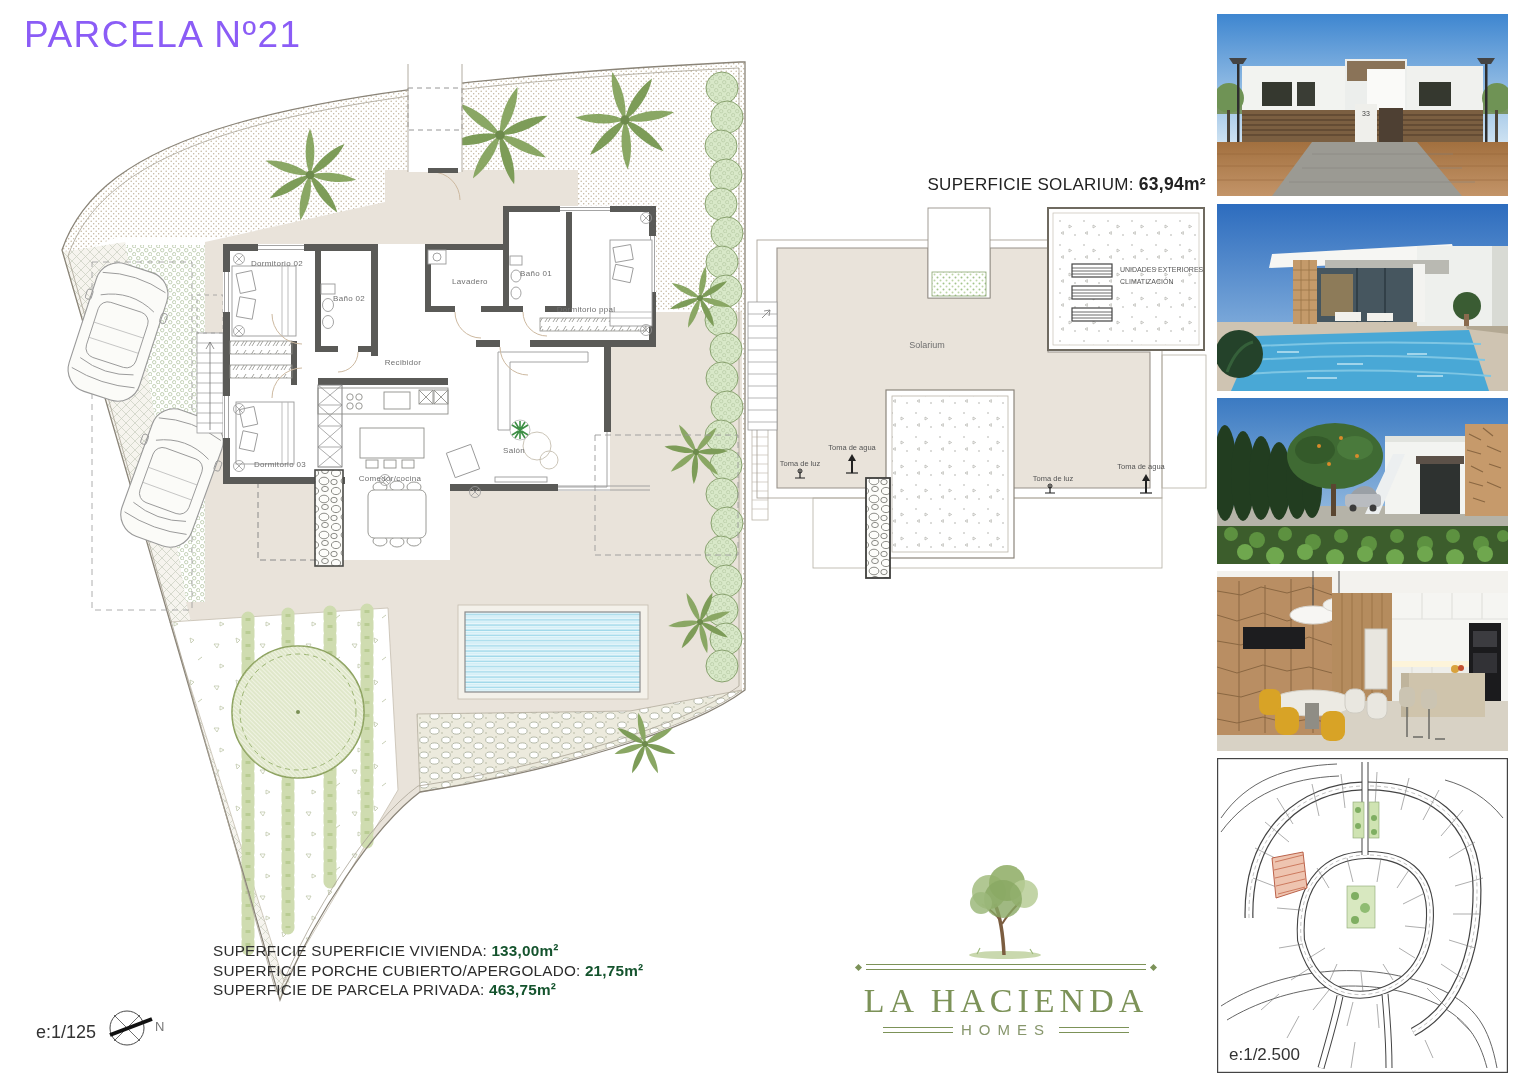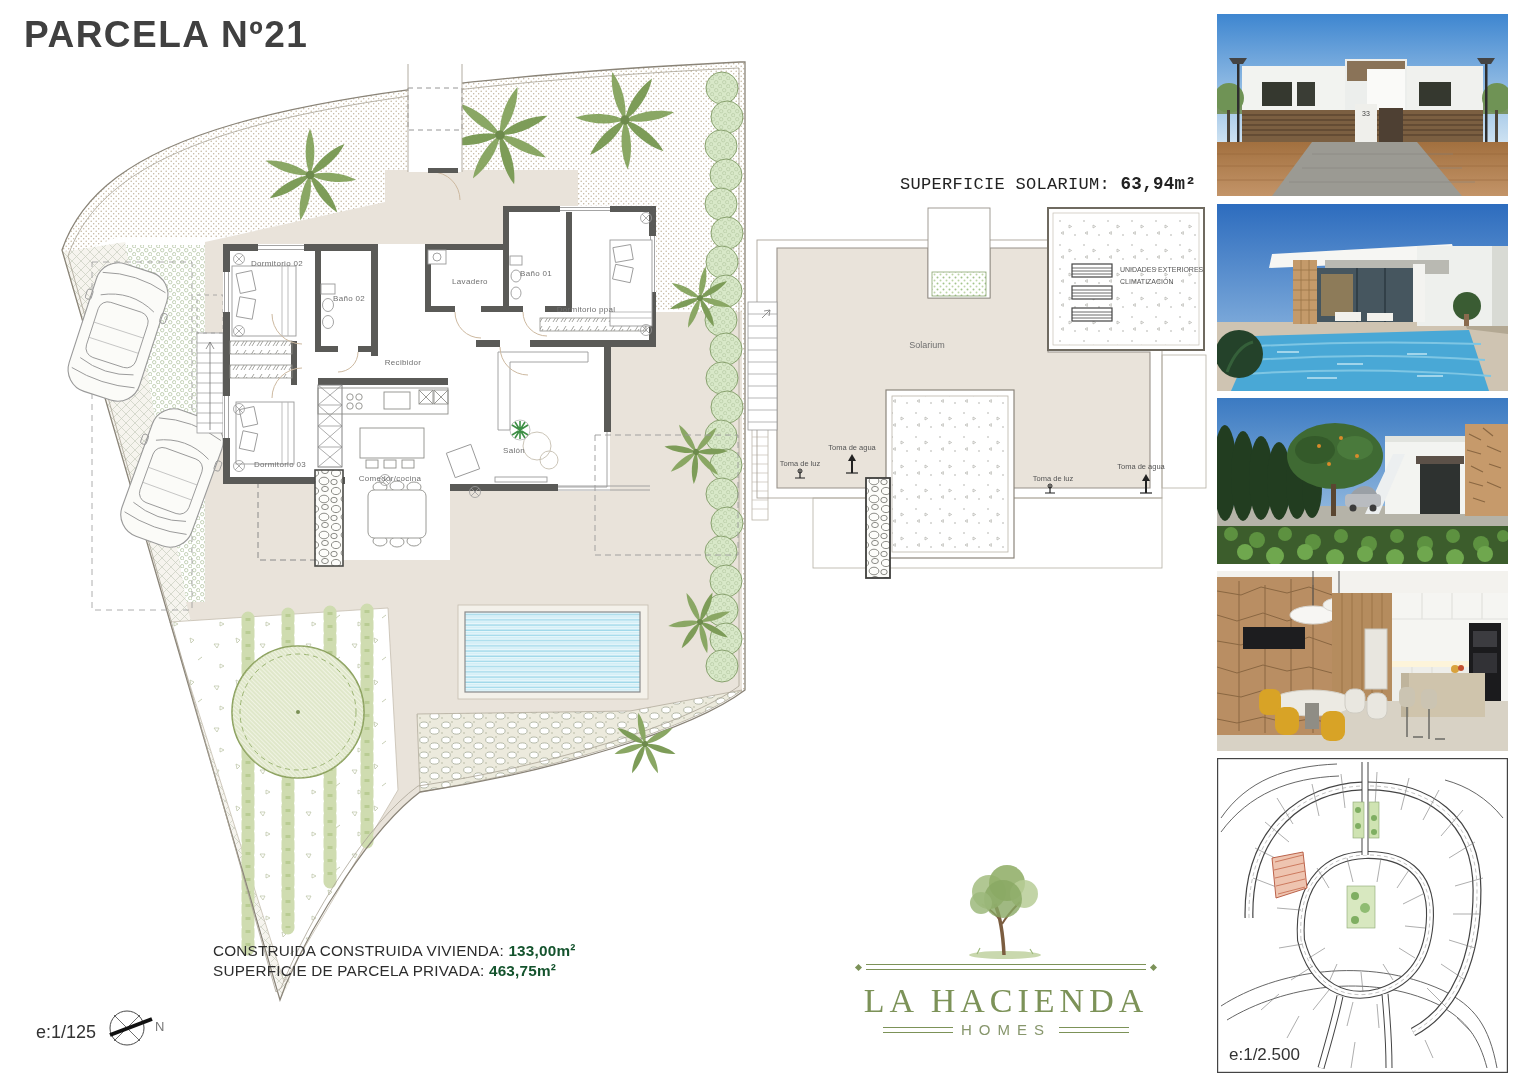--- a/index.html
+++ b/index.html
@@ -1,23 +1,23 @@
 <!DOCTYPE html>
 <html><head>
 <meta charset="utf-8">
 <style>
   html,body{margin:0;padding:0;background:#888;}
   .page{position:relative;width:1527px;height:1080px;background:#ffffff;overflow:hidden;
         font-family:"Liberation Sans",sans-serif;}
   .page-title{position:absolute;left:24px;top:14px;font-size:37px;letter-spacing:1.5px;
-              color:#404040;font-weight:700;}
+              color:#8b5cf6;font-weight:400;}
   svg{display:block;}
   .plan-svg{position:absolute;left:0;top:0;}
-  .sol-heading{position:absolute;left:900px;top:174px;width:306px;text-align:left;
-               font-size:17px;color:#222;letter-spacing:.3px;font-family:Liberation Mono, monospace;}
+  .sol-heading{position:absolute;left:900px;top:174px;width:306px;text-align:right;
+               font-size:17px;color:#222;letter-spacing:.3px;}
   .sol-heading b{font-size:17.5px;}
   .areas{position:absolute;left:213px;top:941px;font-size:15.3px;color:#2d2d2d;
          letter-spacing:.2px;line-height:19.6px;white-space:nowrap;}
   .areas b{color:#14532d;}
   .logo{position:absolute;left:856px;top:862px;width:300px;text-align:center;color:#7c9258;}
   .logo .tree{margin:0 auto;}
   .orn{display:flex;align-items:center;gap:5px;margin:2px 0 0 0;}
   .orn .ln{flex:1;height:4px;border-top:1px solid #7c9258;border-bottom:1px solid #7c9258;}
   .orn .di{width:5px;height:5px;background:#7c9258;transform:rotate(45deg);}
   .logo-name{font-family:"Liberation Serif",serif;font-size:34px;letter-spacing:5px;
@@ -442,21 +442,22 @@
       <path d="M110 1035 L152 1019" stroke="#111" stroke-width="4"></path>
     </g>
     <text x="155" y="1031" font-size="13" fill="#777">N</text>
   </svg>
 
   <div class="sol-heading">
     <span>SUPERFICIE SOLARIUM: </span><b>63,94m²</b>
   </div>
 
   <div class="areas">
-    <div><span>CONSTRUIDA CONSTRUIDA VIVIENDA: </span><b>133,00m²</b></div>
+    <div><span>SUPERFICIE SUPERFICIE VIVIENDA: </span><b>133,00m²</b></div>
+    <div><span>SUPERFICIE PORCHE CUBIERTO/APERGOLADO: </span><b>21,75m²</b></div>
     <div><span>SUPERFICIE DE PARCELA PRIVADA: </span><b>463,75m²</b></div>
   </div>
 
   <div class="logo">
     <svg class="tree" width="130" height="100" viewBox="0 0 130 100">
       <ellipse cx="64" cy="93" rx="36" ry="4" fill="#c9d8ae"></ellipse>
       <path d="M63 93 C62 72 60 56 54 42" stroke="#7b5d40" stroke-width="3.5" fill="none"></path>
       <path d="M61 62 C67 52 73 46 79 40 M59 58 C53 50 47 46 41 42" stroke="#7b5d40" stroke-width="2" fill="none"></path>
       <circle cx="48" cy="30" r="17" fill="#a9c187" opacity="0.9"></circle>
       <circle cx="66" cy="21" r="18" fill="#93b06c" opacity="0.9"></circle>

